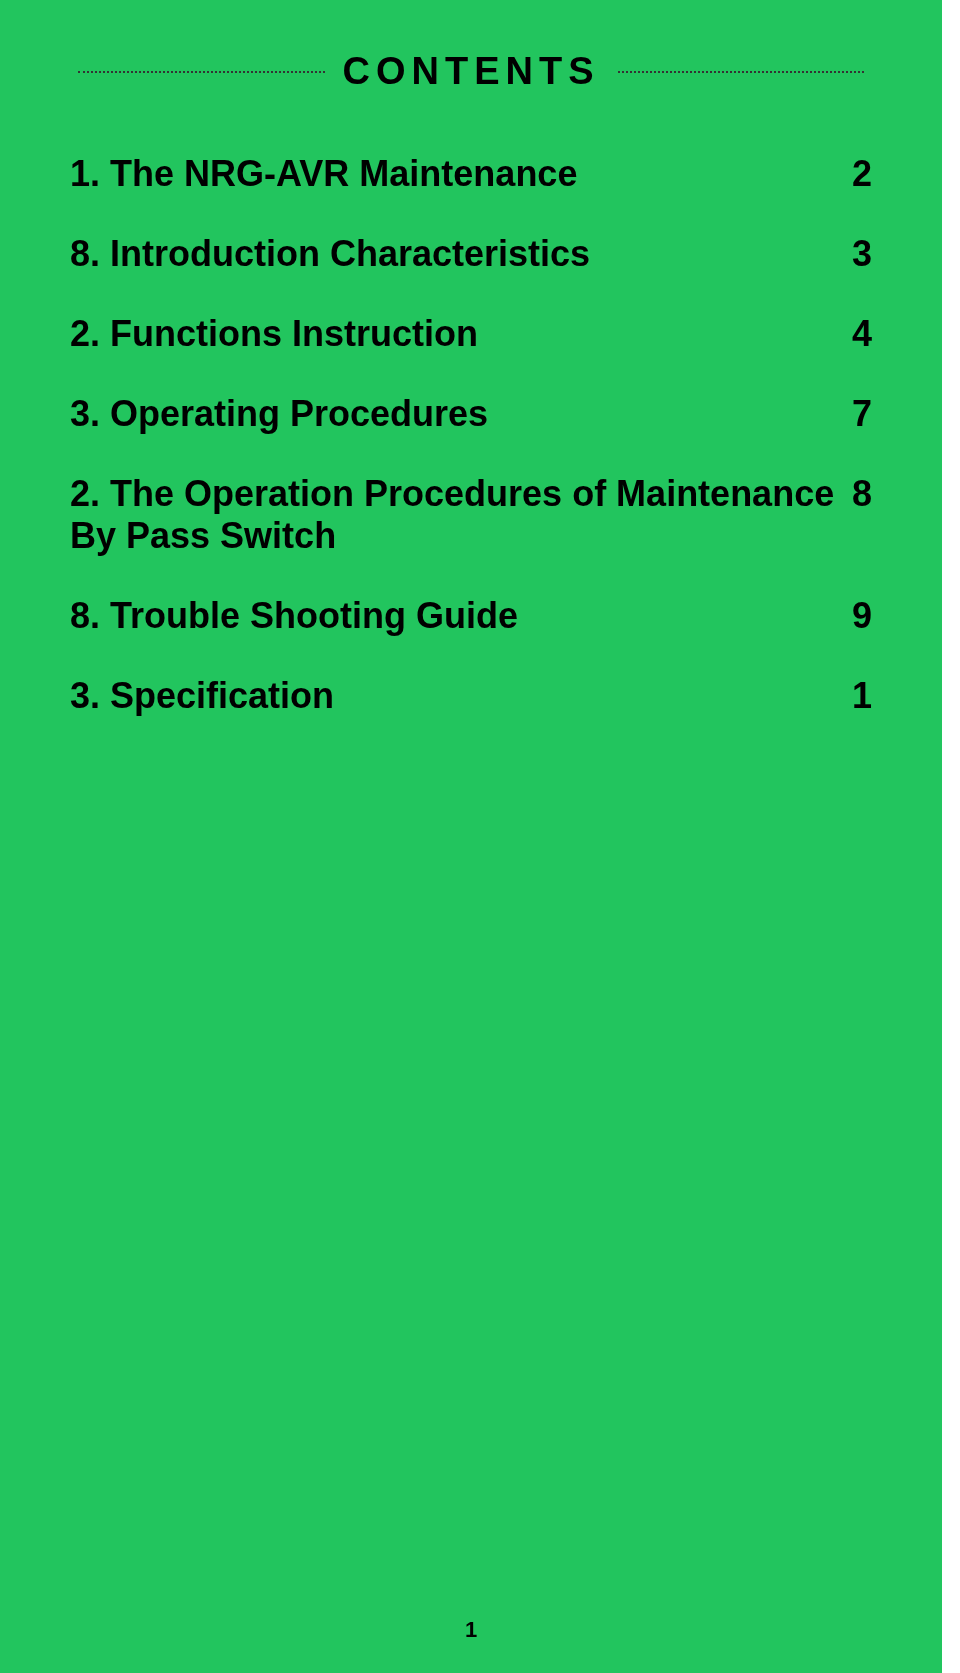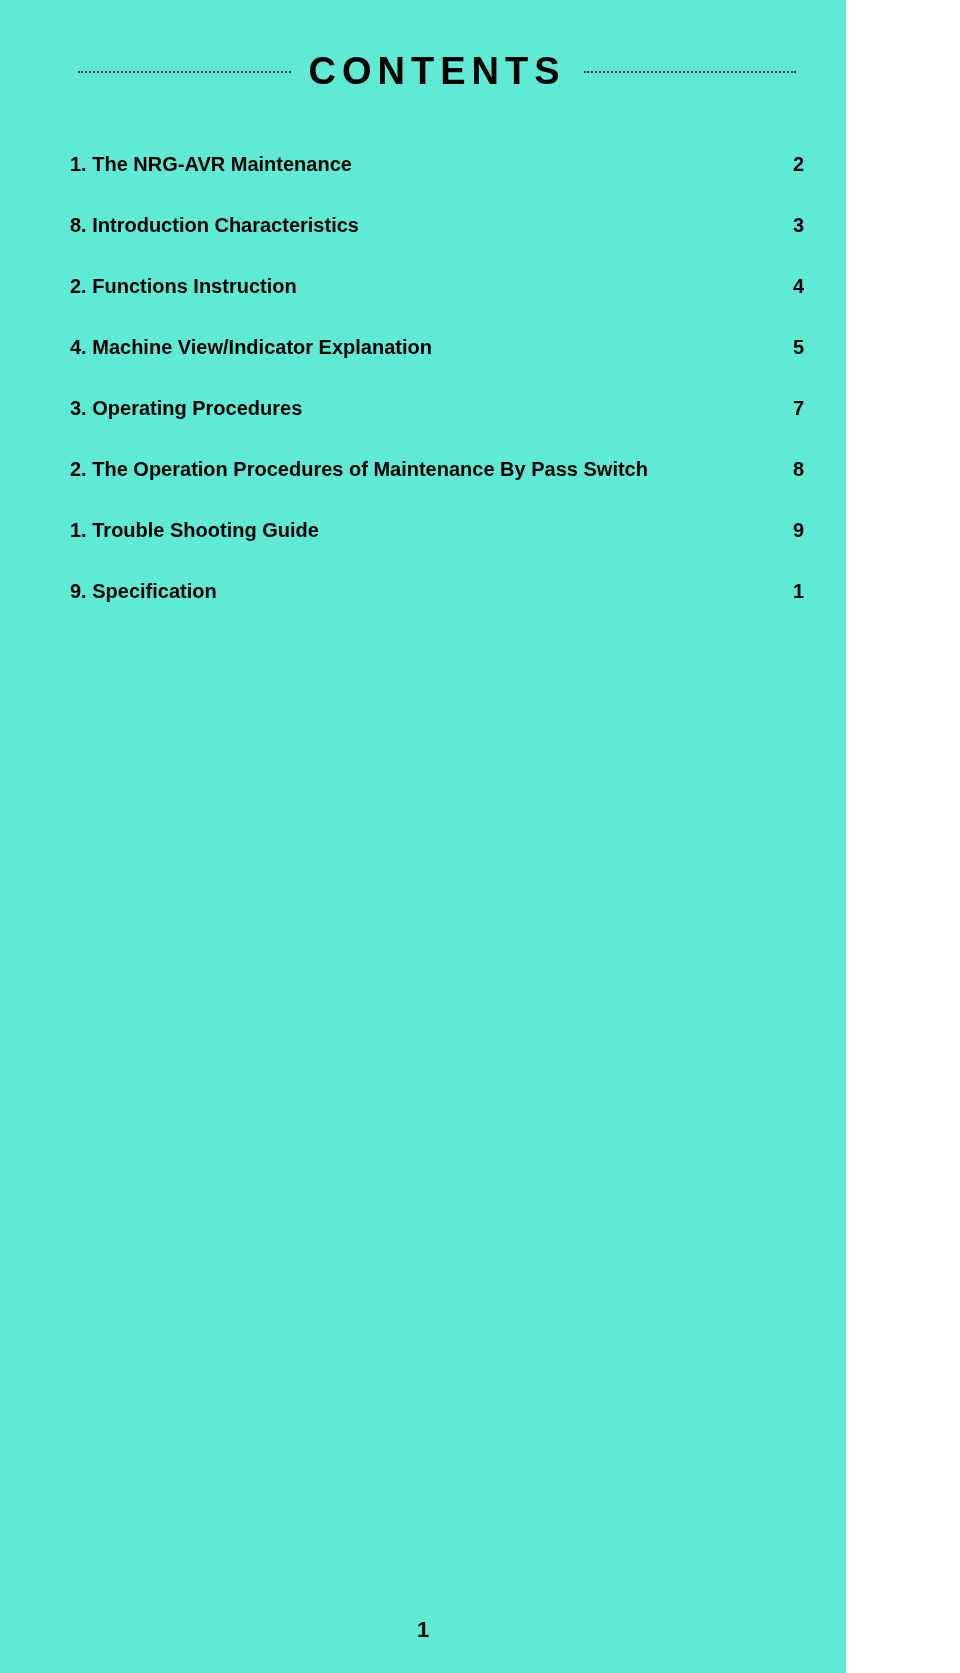--- a/index.html
+++ b/index.html
@@ -10,24 +10,24 @@
 
     body {
       background: #ffffff;
       font-family: 'Times New Roman', Times, serif;
       width: 960px;
       min-height: 1673px;
       position: relative;
     }
 
     .page {
-      width: 846px;
+      width: 942px;
       min-height: 1673px;
-      background: #5eead4;
-      padding: 40px 32px 60px 60px;
+      background: #22c55e;
+      padding: 40px 60px 60px 60px;
       position: relative;
     }
 
     .header {
       display: flex;
       align-items: center;
       justify-content: center;
       margin-bottom: 60px;
       padding-top: 10px;
     }
@@ -49,21 +49,21 @@
     .toc {
       margin-top: 40px;
       padding: 0 10px;
     }
 
     .toc-item {
       display: flex;
       align-items: baseline;
       justify-content: flex-start;
       margin-bottom: 38px;
-      font-size: 20px;
+      font-size: 36px;
       font-weight: 700;
       color: #000;
       font-family: Arial, Helvetica, sans-serif;
     }
 
     .toc-item-label {
       flex: 1;
       font-weight: 700;
     }
 
@@ -103,36 +103,32 @@
       </div>
       <div class="toc-item">
         <span class="toc-item-label">8. Introduction Characteristics</span>
         <span class="toc-item-page">3</span>
       </div>
       <div class="toc-item">
         <span class="toc-item-label">2. Functions Instruction</span>
         <span class="toc-item-page">4</span>
       </div>
       <div class="toc-item">
-        <span class="toc-item-label">4. Machine View/Indicator Explanation</span>
-        <span class="toc-item-page">5</span>
-      </div>
-      <div class="toc-item">
         <span class="toc-item-label">3. Operating Procedures</span>
         <span class="toc-item-page">7</span>
       </div>
       <div class="toc-item">
         <span class="toc-item-label">2. The Operation Procedures of Maintenance By Pass Switch</span>
         <span class="toc-item-page">8</span>
       </div>
       <div class="toc-item">
-        <span class="toc-item-label">1. Trouble Shooting Guide</span>
+        <span class="toc-item-label">8. Trouble Shooting Guide</span>
         <span class="toc-item-page">9</span>
       </div>
       <div class="toc-item">
-        <span class="toc-item-label">9. Specification</span>
+        <span class="toc-item-label">3. Specification</span>
         <span class="toc-item-page">1</span>
       </div>
     </div>
 
   <div class="page-number">1</div>
 
 </div>
 
 </body></html>

